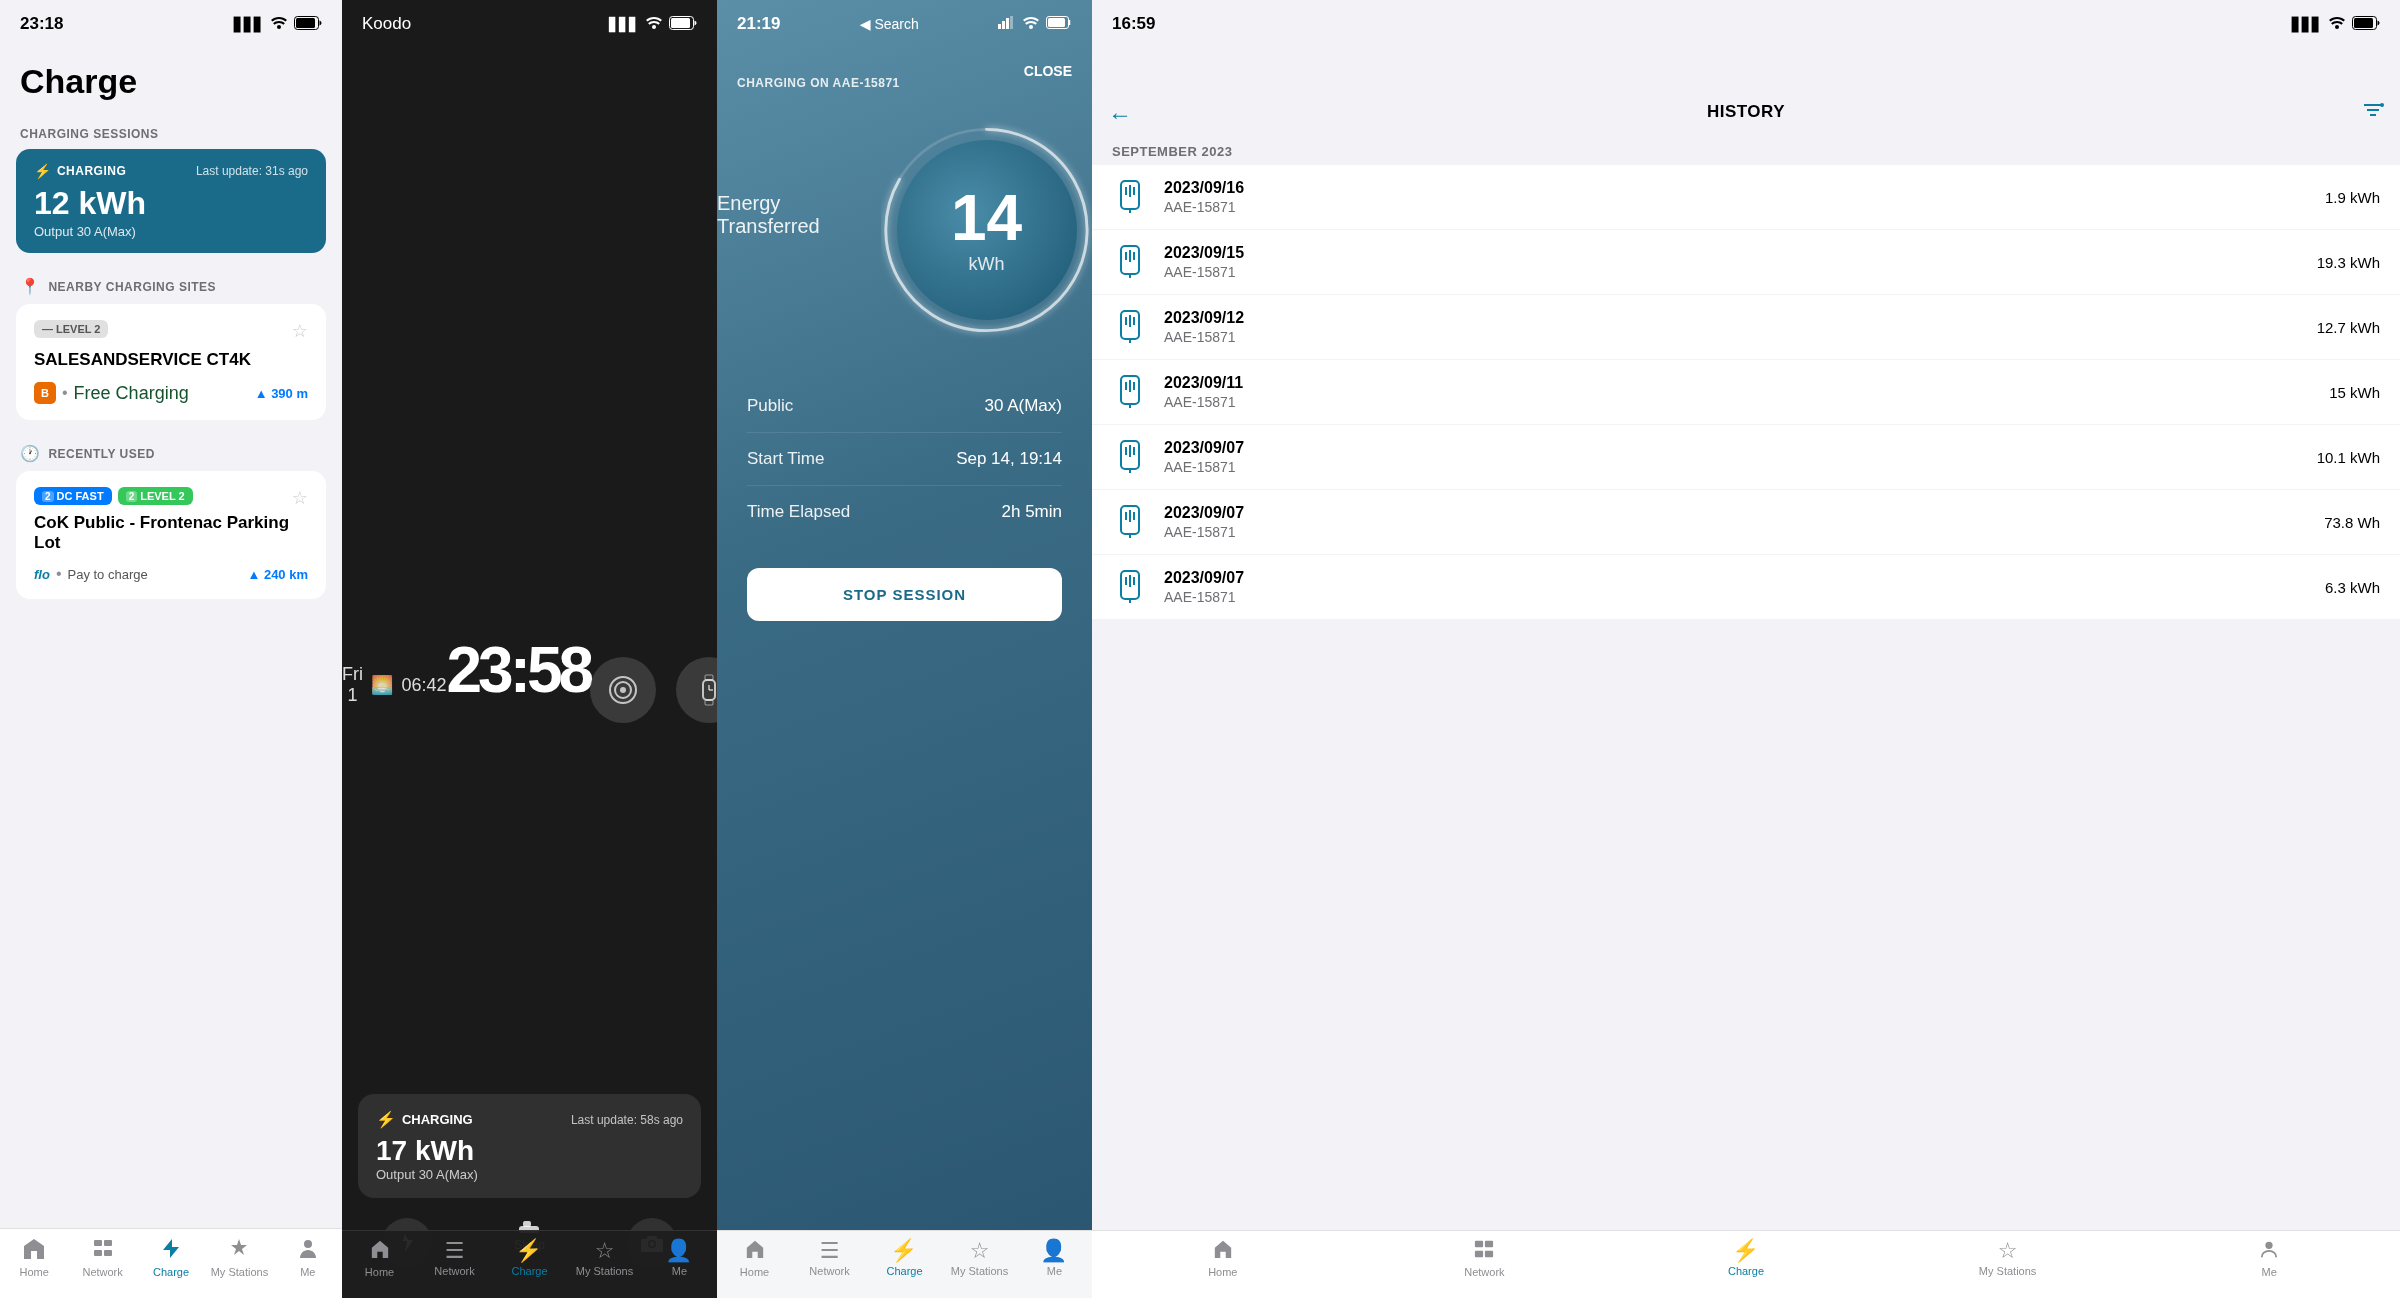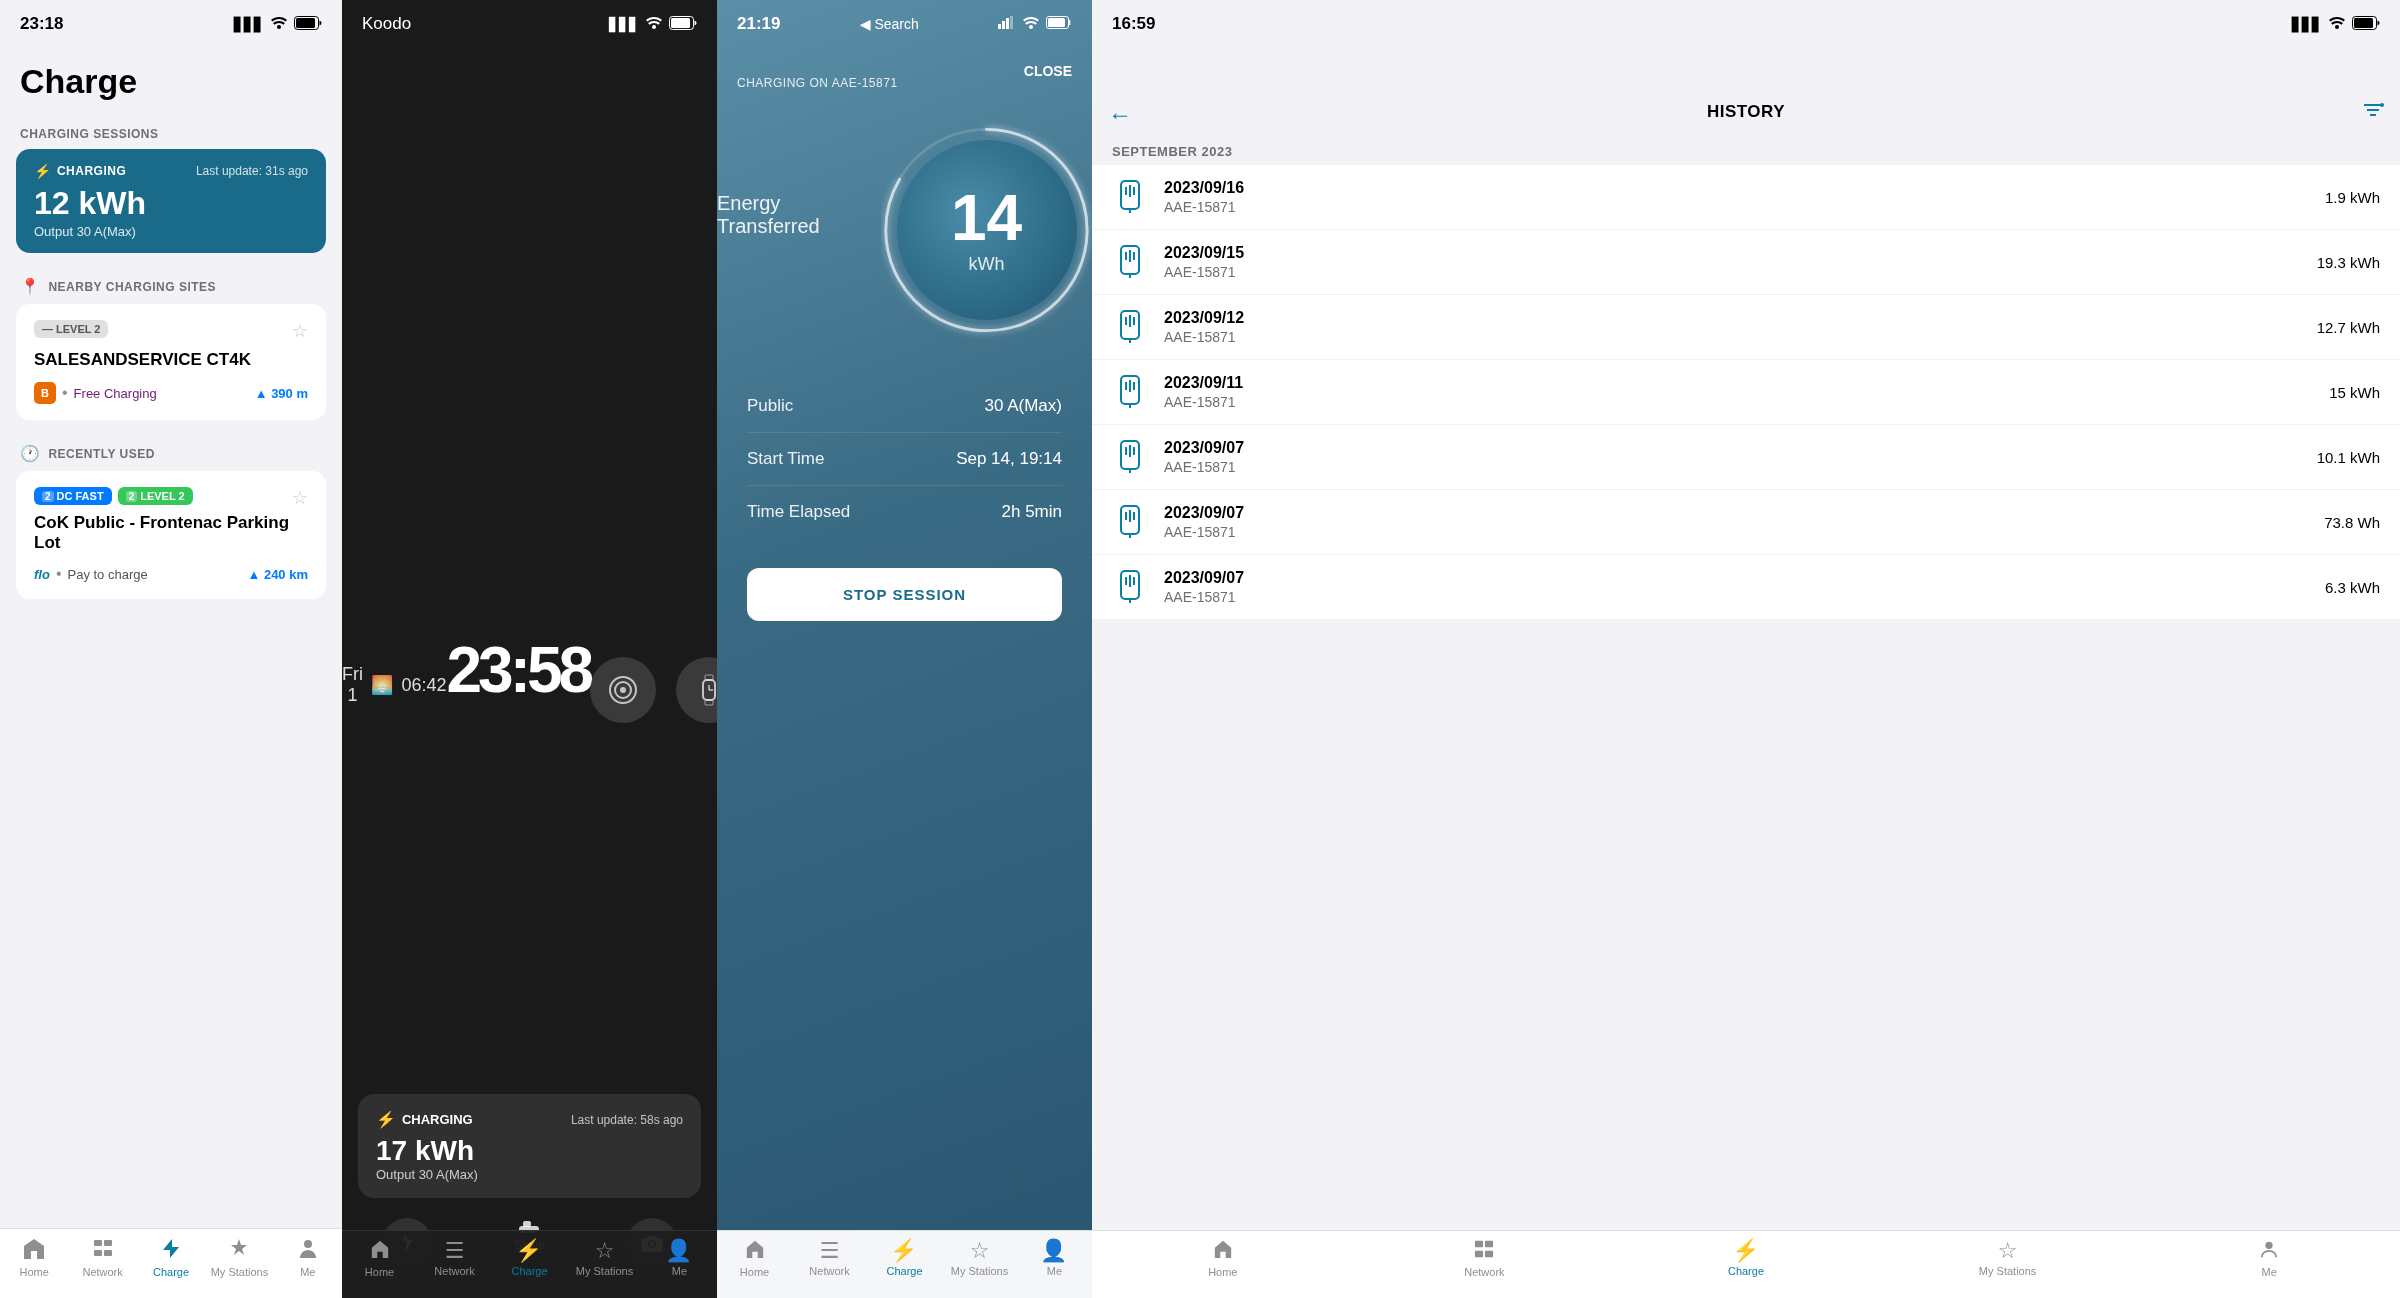--- a/index.html
+++ b/index.html
@@ -222,22 +222,22 @@
       background: #e86a00;
       border-radius: 5px;
       display: flex;
       align-items: center;
       justify-content: center;
       font-size: 11px;
       color: #fff;
       font-weight: 700;
     }
     .free-charge {
-      font-size: 13px;
-      color: #701a75;
+      font-size: 18px;
+      color: #14532d;
     }
     .distance {
       font-size: 13px;
       color: #007aff;
       font-weight: 600;
     }
 
     .recently-card {
       margin: 0 16px 8px;
       background: #fff;
@@ -410,21 +410,21 @@
 
     
     .screen3-header {
       display: flex;
       justify-content: space-between;
       align-items: center;
       padding: 10px 20px 10px;
     }
     .charging-on-label {
       font-size: 12px;
-      font-weight: 400;
+      font-weight: 700;
       color: rgba(255,255,255,0.85);
       letter-spacing: 0.5px;
       margin-top: 24px;
     }
     .close-btn {
       font-size: 14px;
       font-weight: 600;
       color: #fff;
       cursor: pointer;
     }

